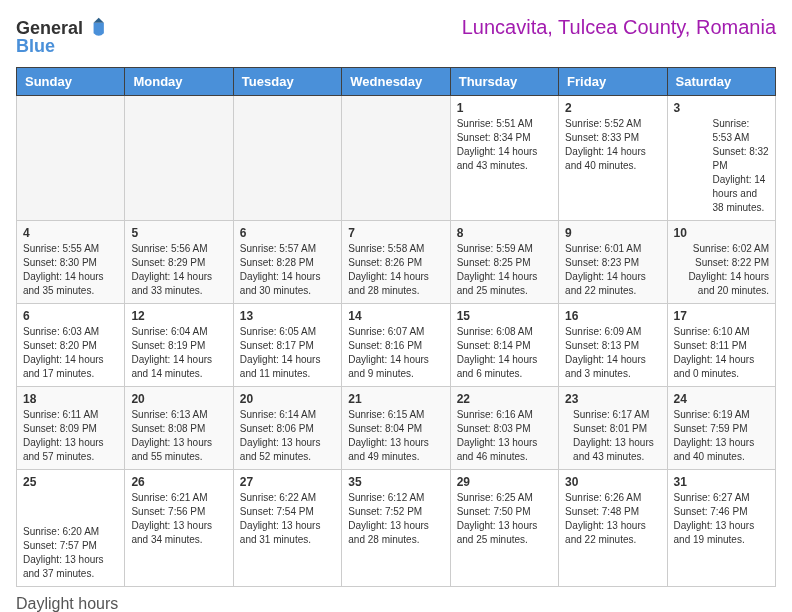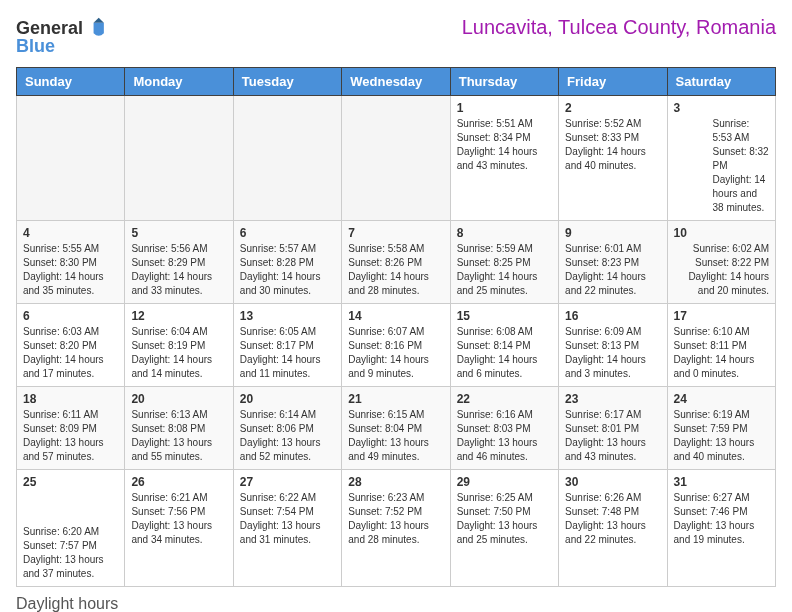--- a/index.html
+++ b/index.html
@@ -266,21 +266,21 @@
 Daylight: 13 hours and 49 minutes.</div>
         </td>
         <td>
           <div class="day-number">22</div>
           <div class="day-info" style="white-space: pre-line;">Sunrise: 6:16 AM
 Sunset: 8:03 PM
 Daylight: 13 hours and 46 minutes.</div>
         </td>
         <td>
           <div class="day-number">23</div>
-          <div class="day-info" style="white-space: pre-line;">Sunrise: 6:17 AM
+          <div class="day-info" style="white-space: pre-line; margin-left: 8px;">Sunrise: 6:17 AM
 Sunset: 8:01 PM
 Daylight: 13 hours and 43 minutes.</div>
         </td>
         <td>
           <div class="day-number">24</div>
           <div class="day-info" style="white-space: pre-line;">Sunrise: 6:19 AM
 Sunset: 7:59 PM
 Daylight: 13 hours and 40 minutes.</div>
         </td>
       </tr>
@@ -297,22 +297,22 @@
 Sunset: 7:56 PM
 Daylight: 13 hours and 34 minutes.</div>
         </td>
         <td>
           <div class="day-number">27</div>
           <div class="day-info" style="white-space: pre-line;">Sunrise: 6:22 AM
 Sunset: 7:54 PM
 Daylight: 13 hours and 31 minutes.</div>
         </td>
         <td>
-          <div class="day-number">28</div>
-          <div class="day-info" style="white-space: pre-line;">Sunrise: 6:23 AM
+          <div class="day-number">35</div>
+          <div class="day-info" style="white-space: pre-line;">Sunrise: 6:12 AM
 Sunset: 7:52 PM
 Daylight: 13 hours and 28 minutes.</div>
         </td>
         <td>
           <div class="day-number">29</div>
           <div class="day-info" style="white-space: pre-line;">Sunrise: 6:25 AM
 Sunset: 7:50 PM
 Daylight: 13 hours and 25 minutes.</div>
         </td>
         <td>

